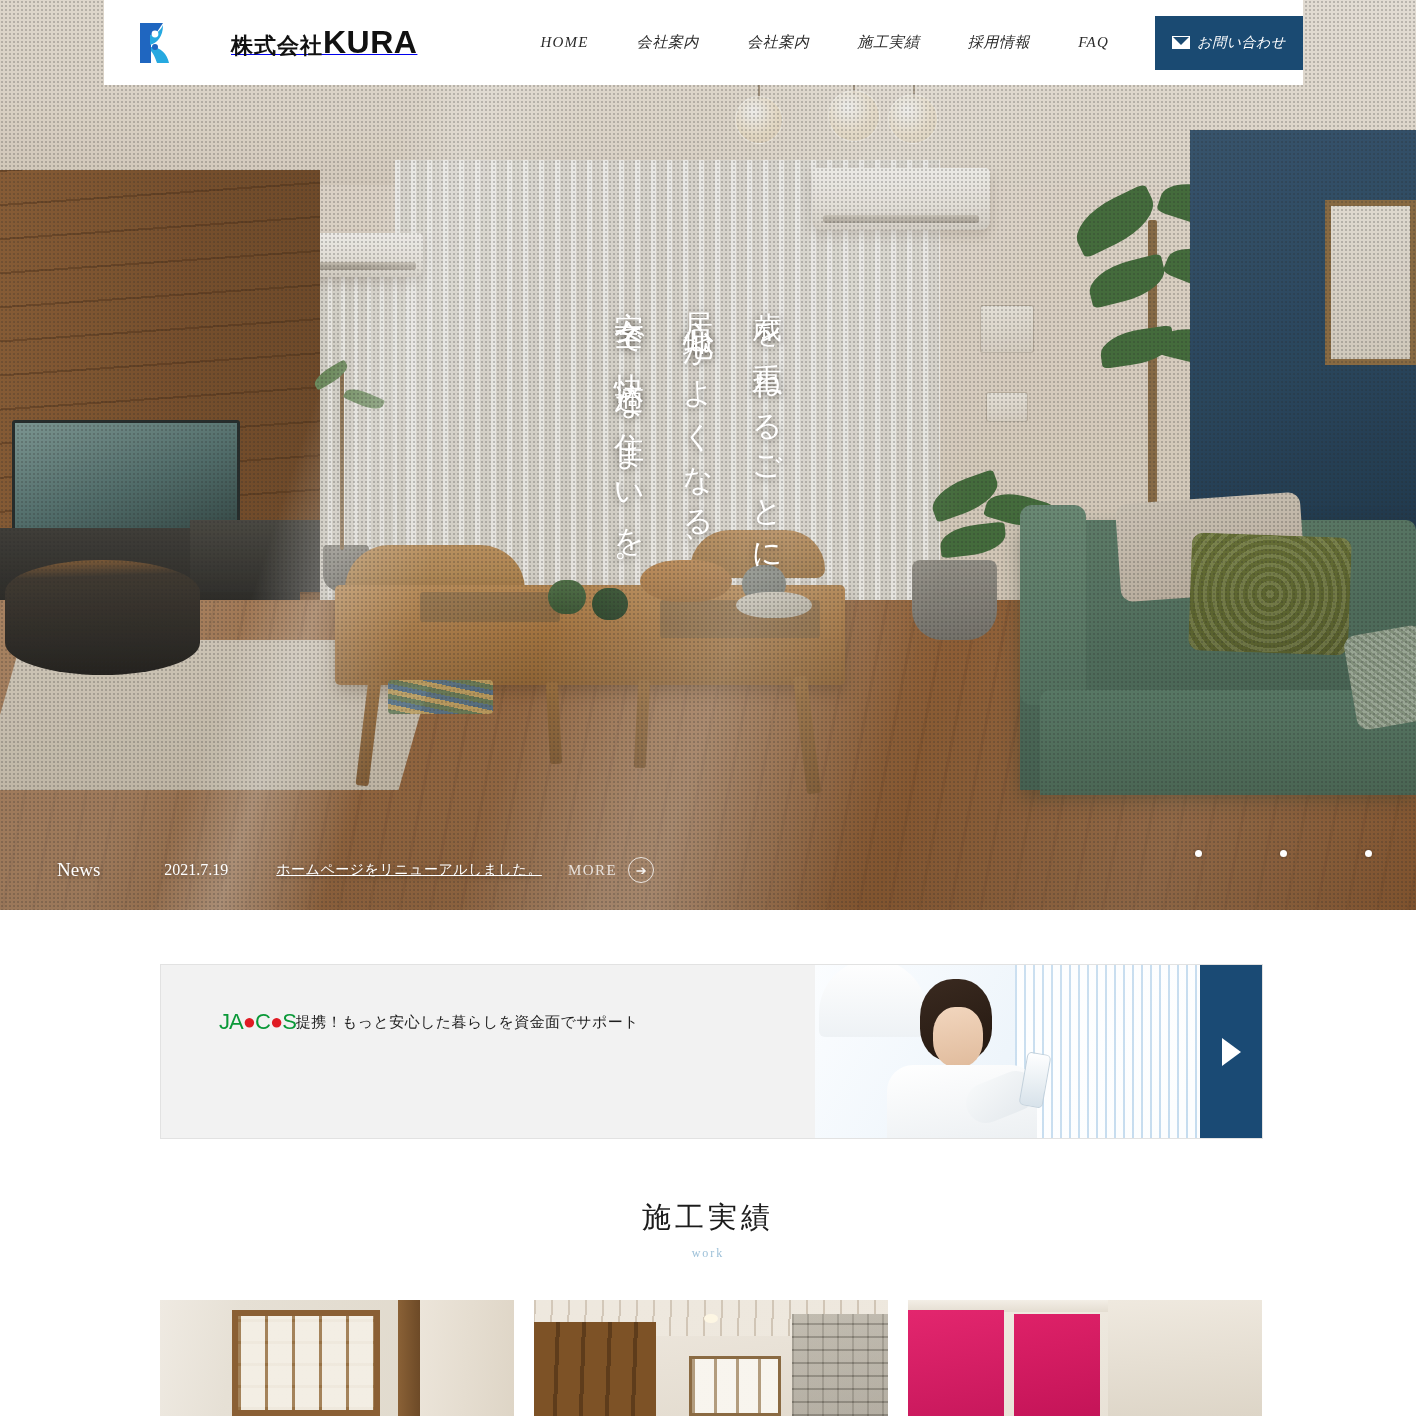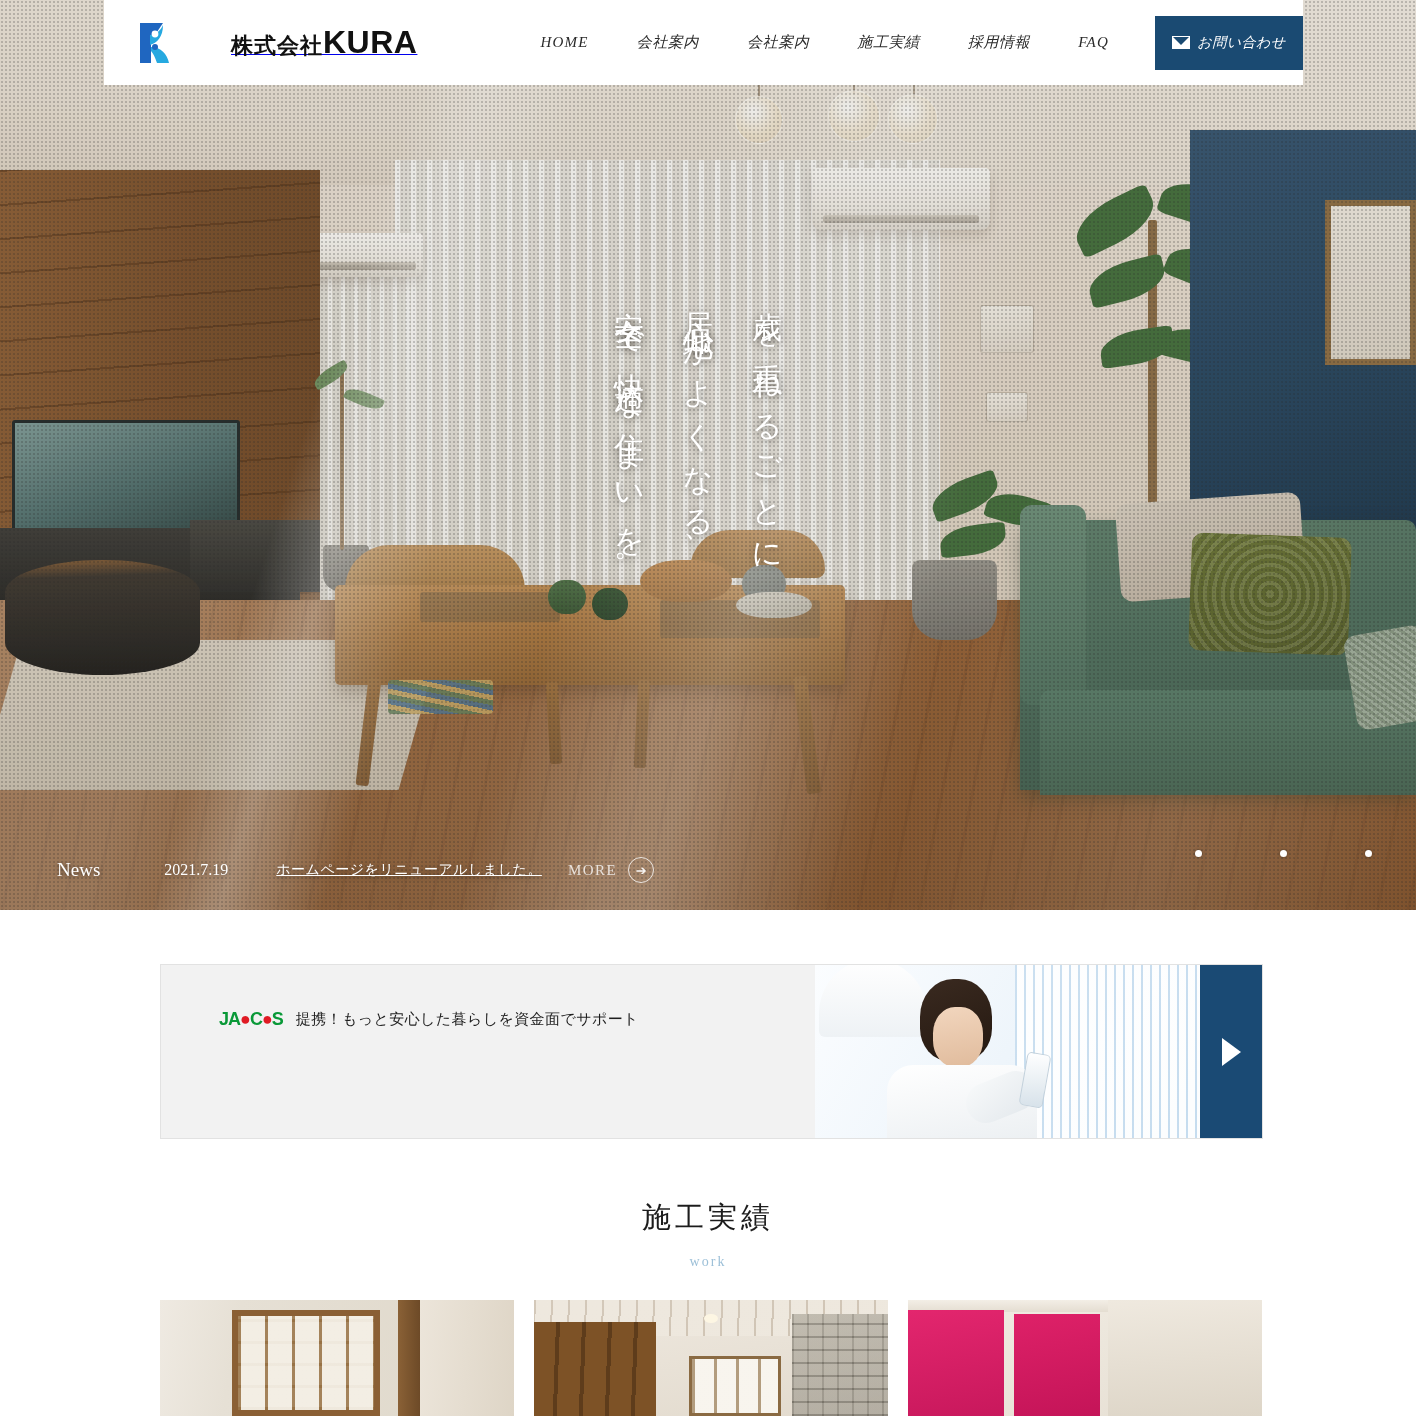--- a/index.html
+++ b/index.html
@@ -306,23 +306,23 @@
 
   
   .banner {
     position:absolute; left:160px; top:964px; width:1103px; height:175px;
     background:#f2f2f2; border:1px solid #e2e2e2;
     display:flex; overflow:hidden; text-decoration:none;
   }
   .banner-left { position:relative; width:655px; padding:44px 0 0 58px; }
   .banner-top-row { display:flex; align-items:center; }
   .jaccs {
-    font-family:"Liberation Sans", sans-serif; font-weight:bold;
-    font-size:18px; color:#0a9938; letter-spacing:-1px;
-    position:relative; margin-right:13px;
+    font-family:"Liberation Sans", sans-serif; font-weight:normal;
+    font-size:22px; color:#0a9938; letter-spacing:-1px;
+    position:relative; 
   }
   .jaccs .dot-r { color:#e01b24; }
   .banner-sub { font-size:15px; color:#1e1e1e; letter-spacing:.4px; }
   .banner-title {
     margin-top:18px; font-size:32px; font-weight:bold;
     color:#141414; letter-spacing:3px;
   }
   .banner-photo { position:relative; width:385px; overflow:hidden;
     background:linear-gradient(120deg,#fbfdff 0%,#eef5fb 50%,#e3eef8 100%); }
   .bp-lamp {
@@ -366,22 +366,22 @@
     border-bottom:14px solid transparent; border-left:19px solid #fff;
   }
 
   
   .work-head { position:absolute; left:0; top:1198px; width:1416px; text-align:center; }
   .work-title {
     font-family:"Liberation Serif", serif; font-size:29px;
     color:#1c1c1c; letter-spacing:4px;
   }
   .work-sub {
-    margin-top:16px; font-family:"Liberation Serif", serif;
-    font-size:14px; color:#9dc0d8; letter-spacing:2px;
+    margin-top:8px; font-family:"Liberation Serif", serif;
+    font-size:12px; color:#9dc0d8; letter-spacing:2px;
   }
   .work-grid {
     position:absolute; left:160px; top:1300px; width:1103px;
     display:flex; gap:20px;
   }
   .work-card { width:354px; height:116px; overflow:hidden; position:relative; display:block; }
 
   .wc1 { background:linear-gradient(100deg,#efeae2 0%,#e6e0d5 22%,#ded7c9 100%); }
   .wc1 .shoji {
     position:absolute; left:72px; top:10px; width:148px; height:106px;

